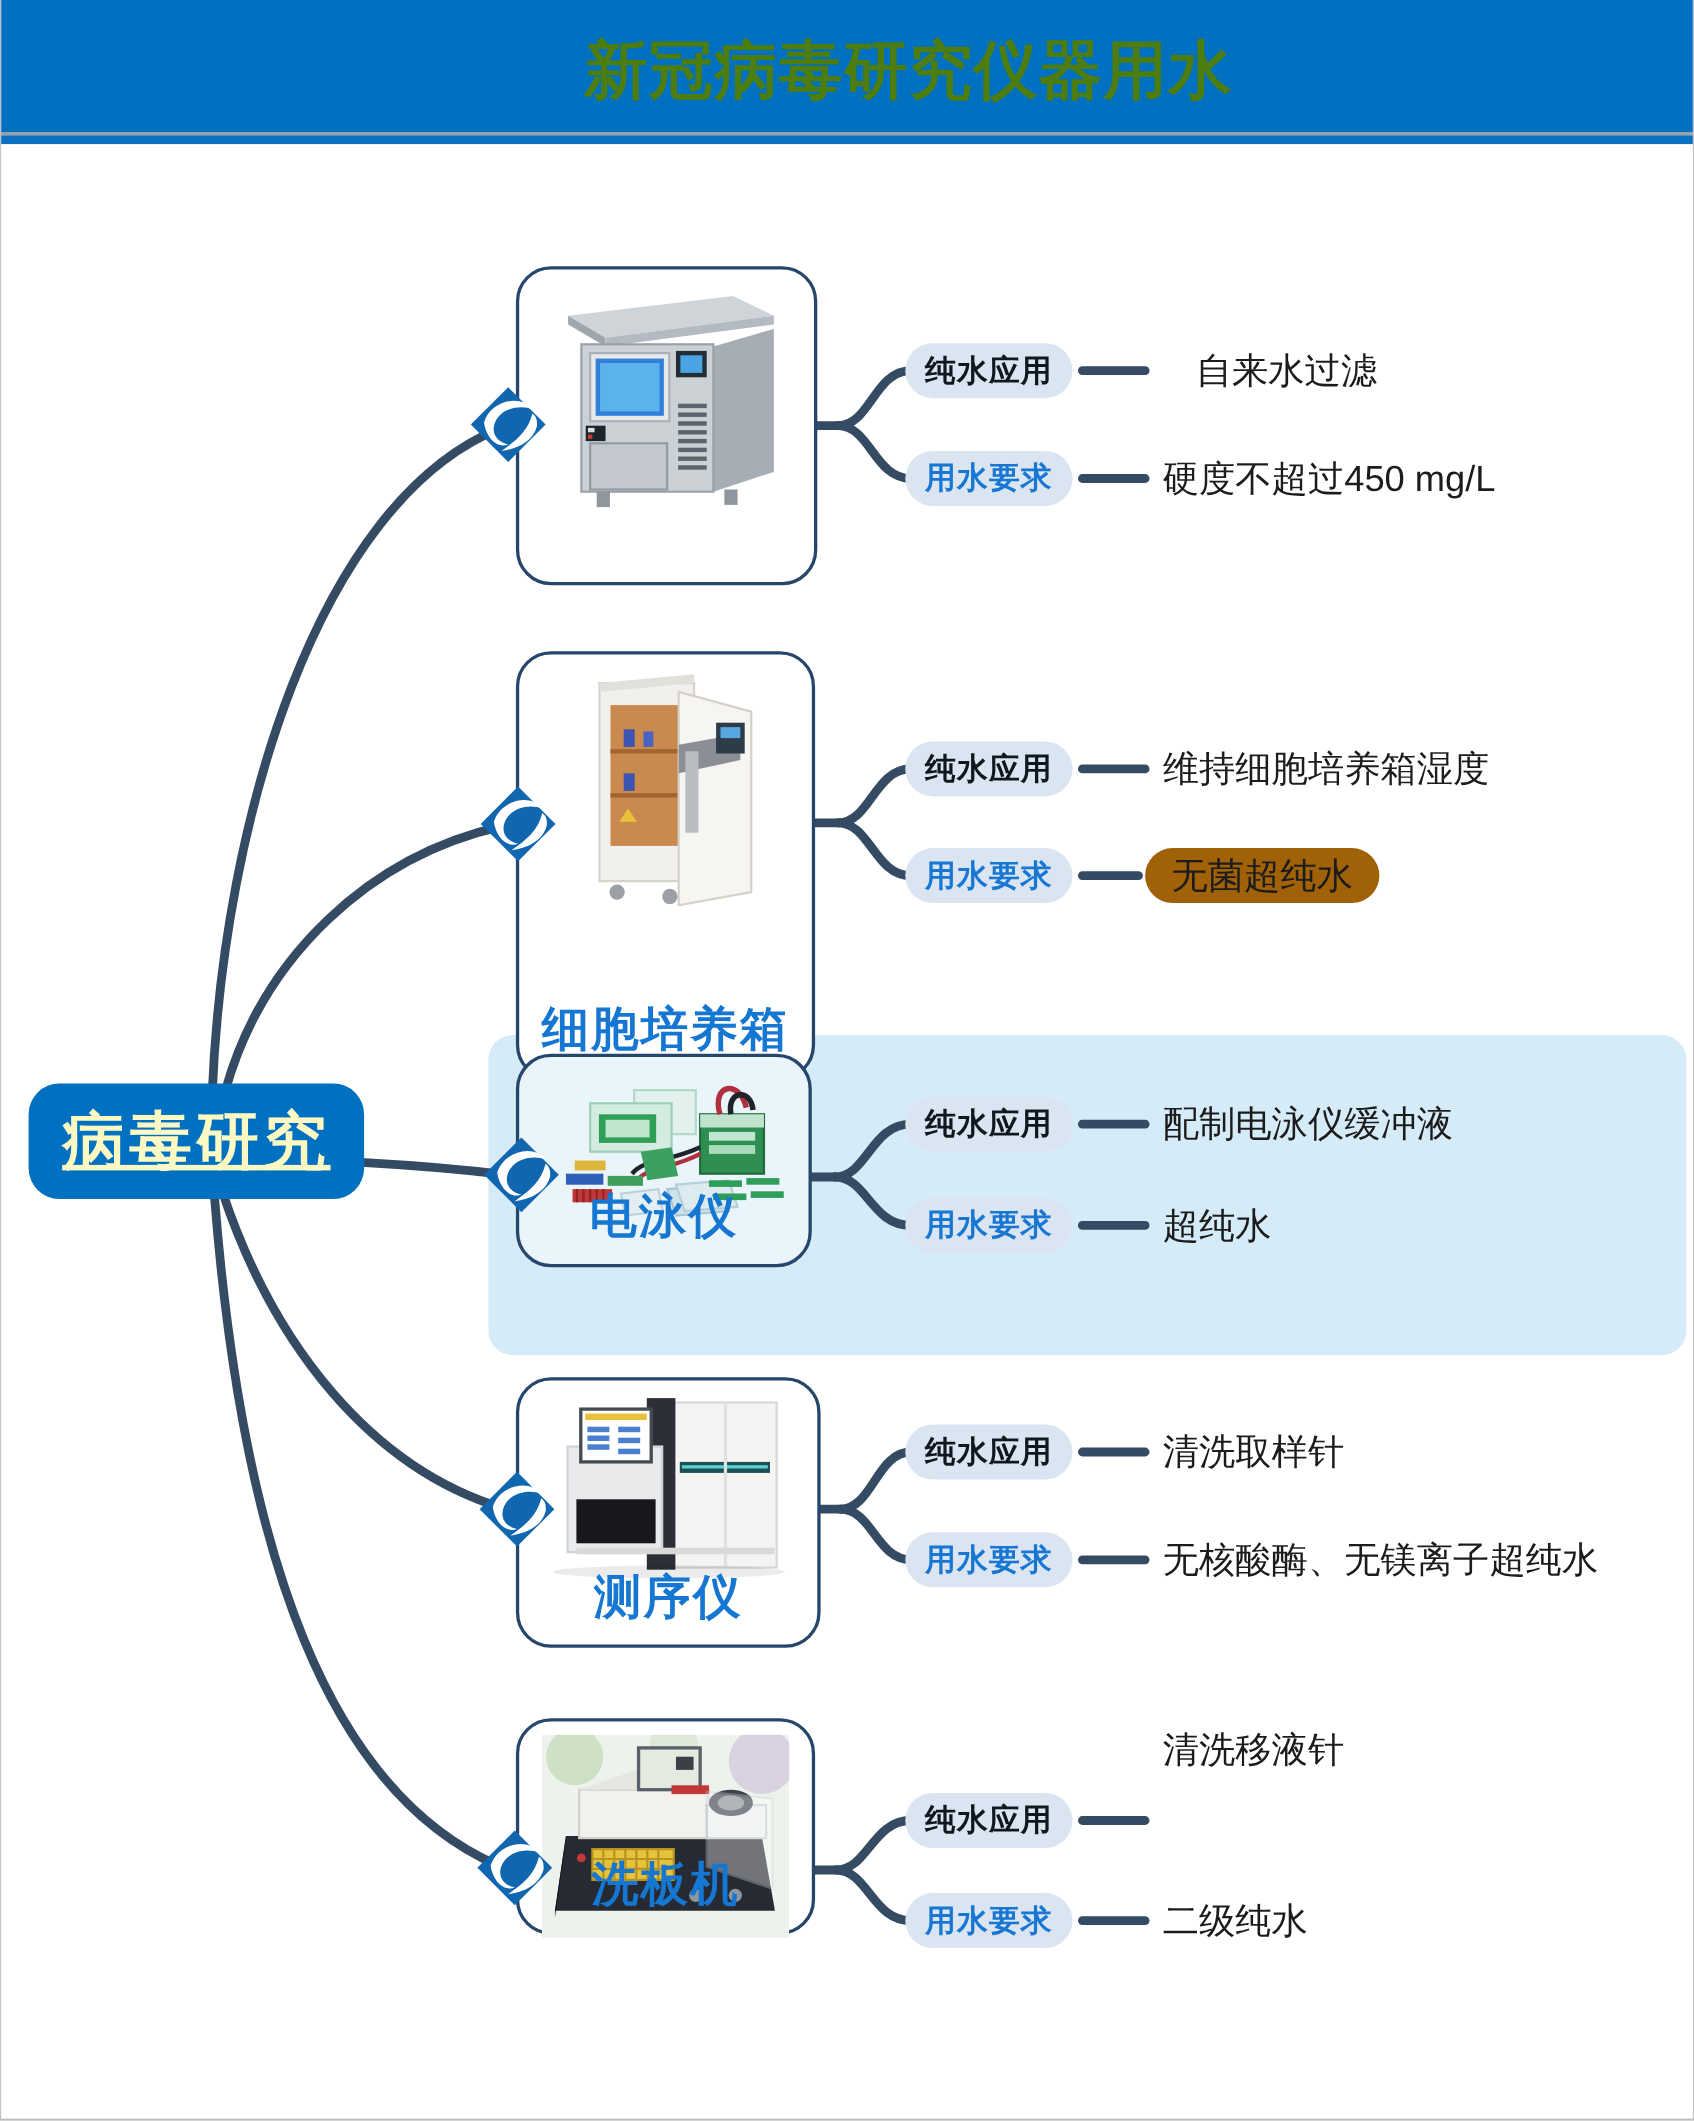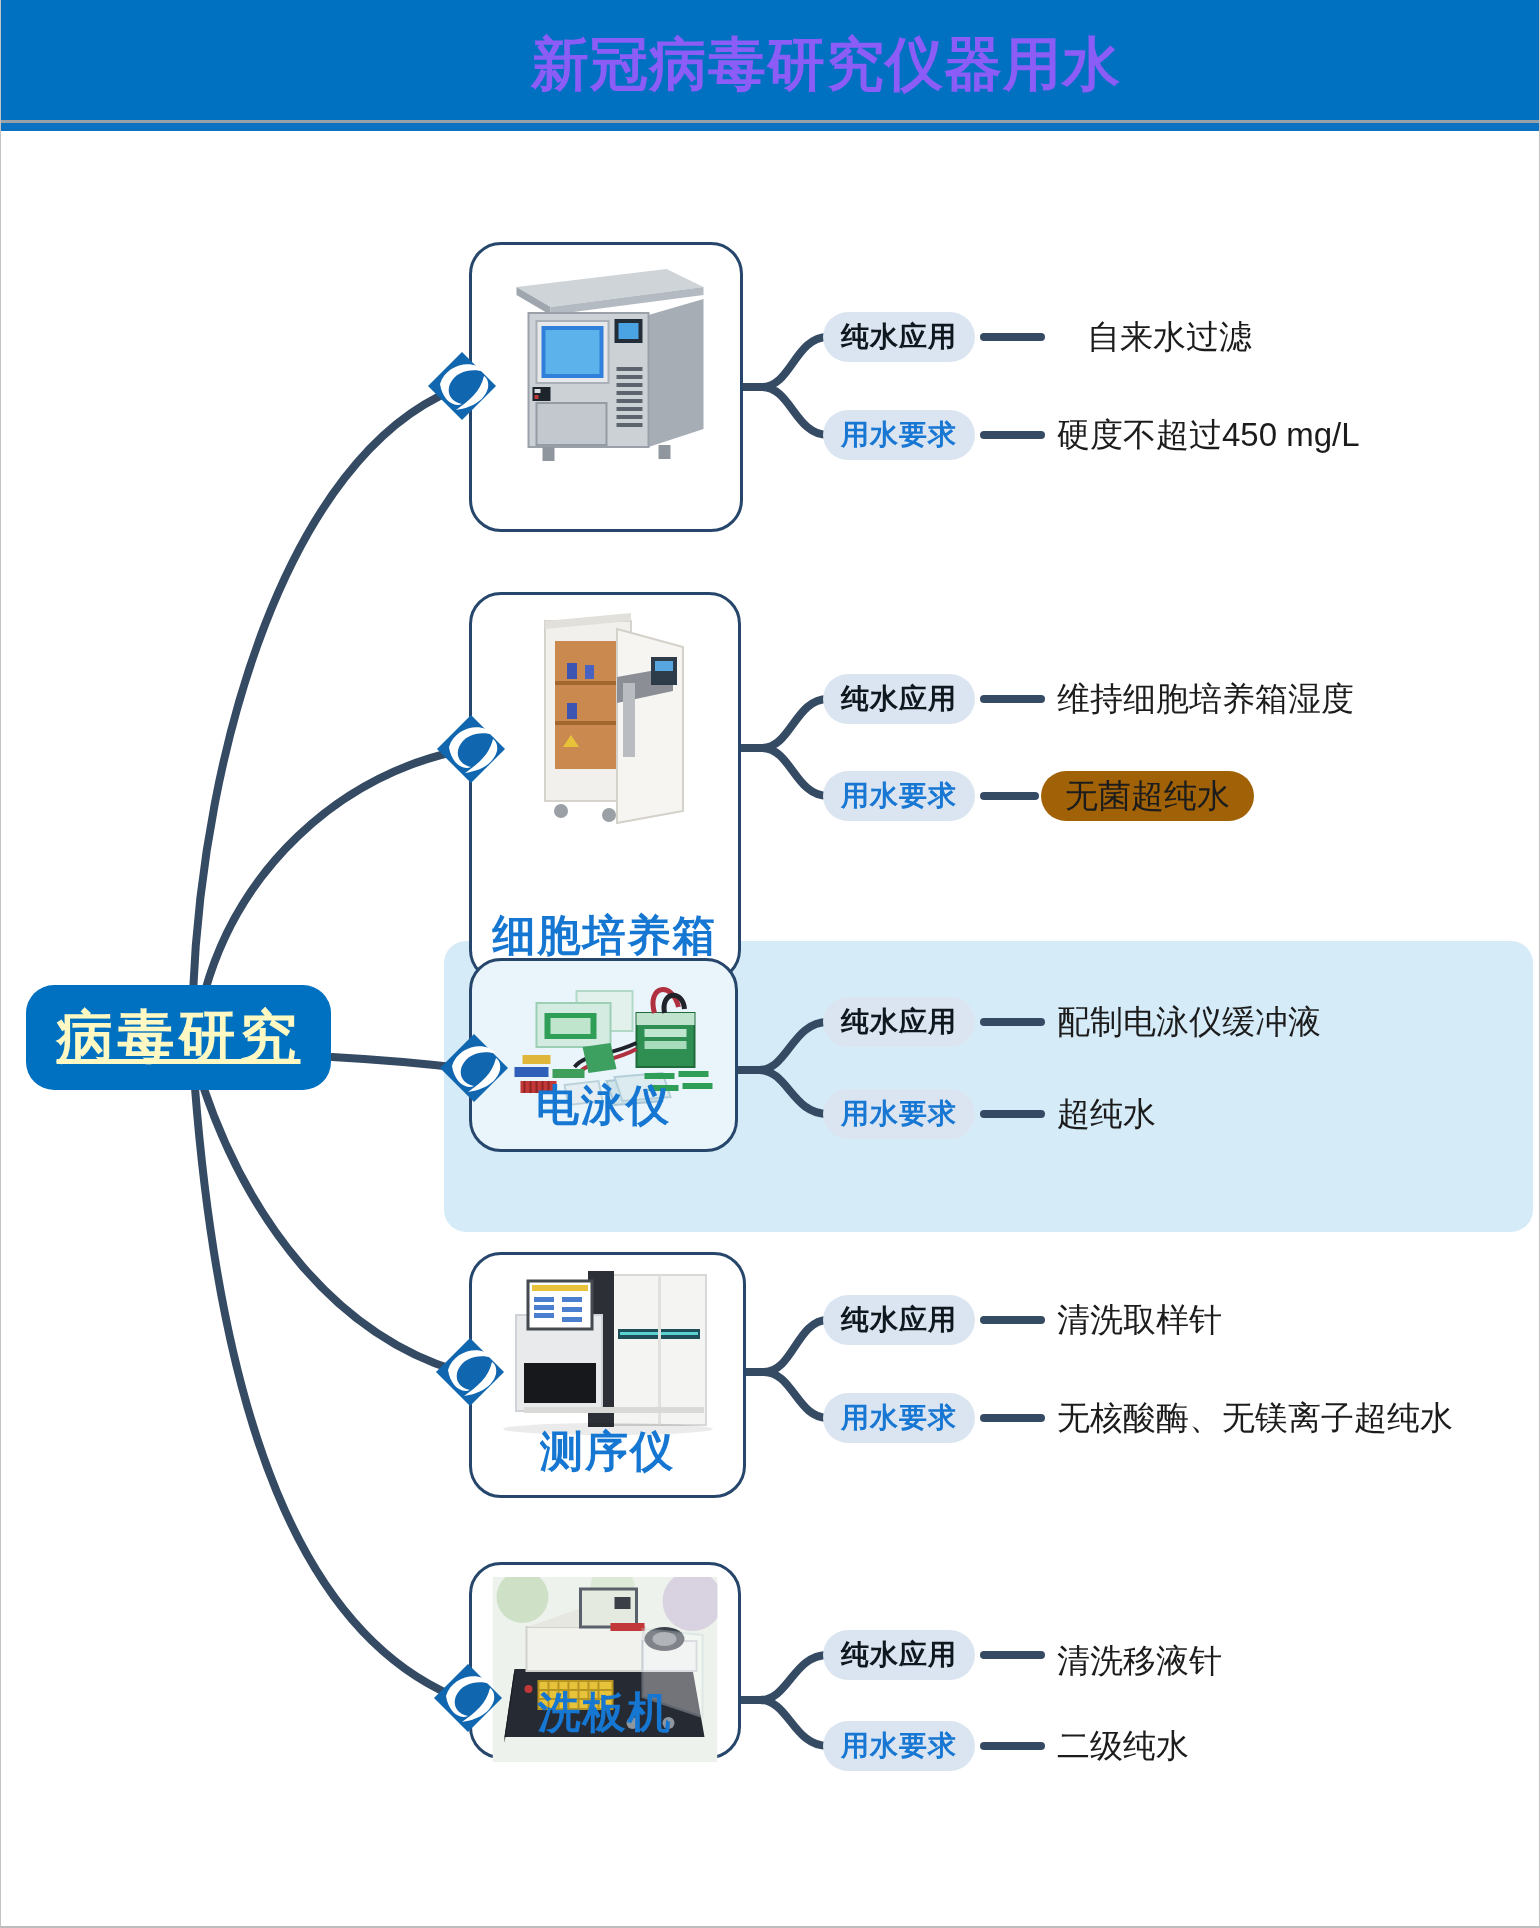--- a/index.html
+++ b/index.html
@@ -8,21 +8,21 @@
     font-family:"Liberation Sans","DejaVu Sans",sans-serif;
     border-left:1px solid #c3c3c3;border-right:1px solid #c3c3c3;border-bottom:2px solid #bdbdbd;
     box-sizing:border-box;overflow:hidden;
   }
   
   .header{position:absolute;left:0;top:0;width:100%;height:120px;background:#0070c0;}
   .header-sep{position:absolute;left:0;top:120px;width:100%;height:3px;background:#98a0a8;}
   .header-strip{position:absolute;left:0;top:123px;width:100%;height:8px;background:#0b72c2;}
   .page-title{
     position:absolute;left:530px;top:26px;width:600px;
-    color:#8b5cf6;font-size:58px;font-weight:700;letter-spacing:1px;white-space:nowrap;
+    color:#4d7c0f;font-size:58px;font-weight:700;letter-spacing:1px;white-space:nowrap;
   }
   
   svg.wires{position:absolute;left:0;top:0;z-index:1;}
   .wire{fill:none;stroke:#354a63;stroke-width:8;stroke-linecap:round;}
   
   .band{position:absolute;left:443px;top:941px;width:1089px;height:291px;background:#d6ebf8;border-radius:22px;z-index:0;}
   
   .root{
     position:absolute;left:25px;top:985px;width:305px;height:105px;background:#0070c0;border-radius:28px;
     display:flex;align-items:center;justify-content:center;z-index:3;
@@ -313,19 +313,19 @@
     <div class="dev-label">洗板机</div>
   </div>
   <svg class="diamond" style="left:431px;top:1662px;" viewBox="0 0 72 72">
     <polygon points="36,2 70,36 36,70 2,36" fill="#1166b0"></polygon>
     <path d="M 14 34 C 20 14, 48 8, 58 22 C 48 18, 30 20, 24 34 C 20 44, 26 52, 36 54 C 26 58, 16 48, 14 34 Z" fill="#ffffff"></path>
     <path d="M 58 26 C 54 42, 44 50, 30 60 C 44 58, 58 52, 62 38 C 63 32, 61 28, 58 26 Z" fill="#ffffff"></path>
   </svg>
   <div class="pill" style="left:822px;top:1630px;">
     <span class="pill-label">纯水应用</span>
   </div>
-  <div class="desc" style="left:1056px;top:1636px;">清洗移液针</div>
+  <div class="desc" style="left:1056px;top:1566px;">清洗移液针</div>
   <div class="pill" style="left:822px;top:1721px;">
     <span class="pill-label blue">用水要求</span>
   </div>
   <div class="desc" style="left:1056px;top:1721px;">二级纯水</div>
 
 </div>
 
 </body></html>

